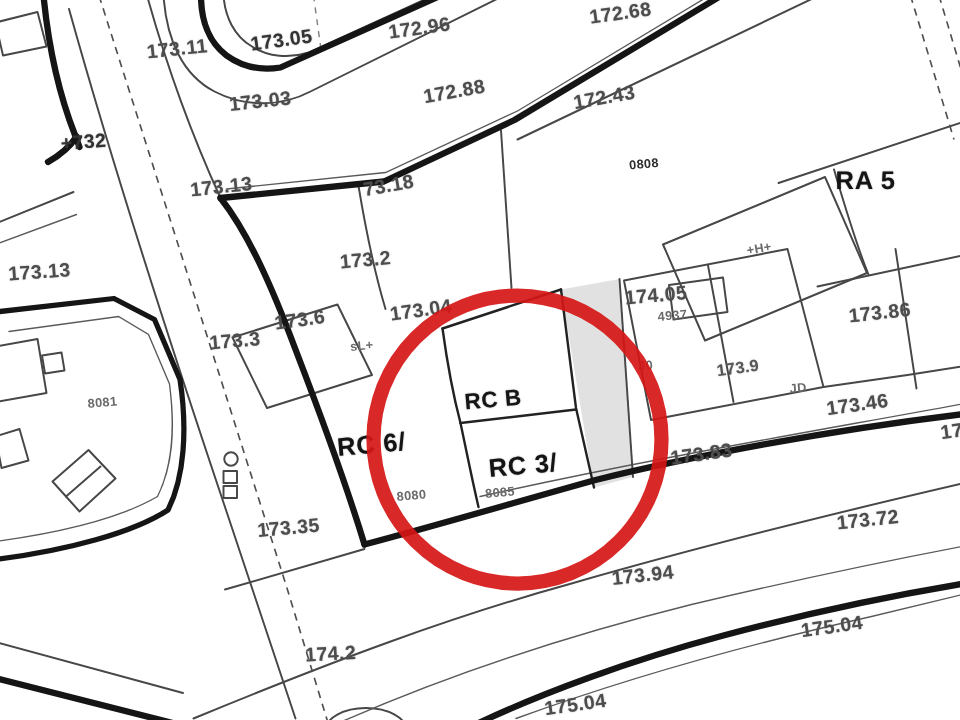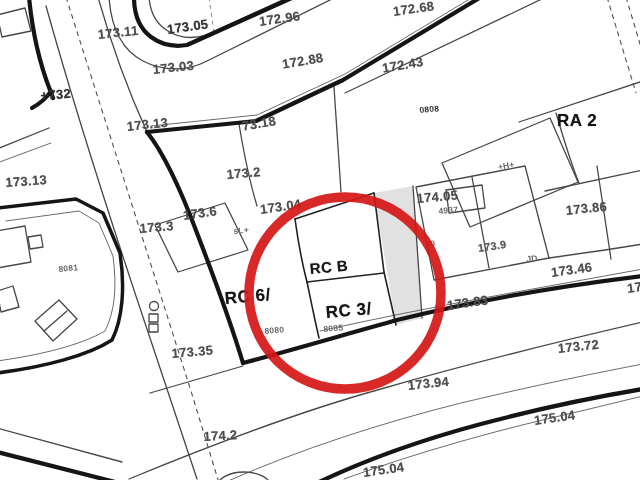--- a/index.html
+++ b/index.html
@@ -123,21 +123,21 @@
       <span class="lbl e" style="left: 97px; top: 27px; transform: rotate(-6deg);">173.11</span>
       <span class="lbl ed" style="left: 166px; top: 22px; transform: rotate(-8deg);">173.05</span>
       <span class="lbl e" style="left: 258px; top: 14px; transform: rotate(-8deg);">172.96</span>
       <span class="lbl e" style="left: 392px; top: 4px; transform: rotate(-8deg);">172.68</span>
       <span class="lbl e" style="left: 281px; top: 57px; transform: rotate(-10deg);">172.88</span>
       <span class="lbl e" style="left: 381px; top: 61px; transform: rotate(-10deg);">172.43</span>
       <span class="lbl e" style="left: 152px; top: 62px; transform: rotate(-6deg);">173.03</span>
       <span class="lbl ed" style="left: 40px; top: 88px; transform: rotate(-4deg);">+732</span>
       <span class="lbl e" style="left: 126px; top: 119px; transform: rotate(-6deg);">173.13</span>
       <span class="lbl e" style="left: 241px; top: 119px; transform: rotate(-10deg);">73.18</span>
-      <span class="lbl b" style="left: 557px; top: 111px;">RA 2</span>
+      <span class="lbl b" style="left: 557px; top: 111px;">RA 5</span>
       <span class="lbl e" style="left: 5px; top: 175px; transform: rotate(-4deg);">173.13</span>
       <span class="lbl e" style="left: 226px; top: 167px; transform: rotate(-5deg);">173.2</span>
       <span class="lbl e" style="left: 565px; top: 203px; transform: rotate(-6deg);">173.86</span>
       <span class="lbl e" style="left: 416px; top: 191px; transform: rotate(-5deg);">174.05</span>
       <span class="lbl t" style="left: 438px; top: 206px; transform: rotate(-5deg);">4937</span>
       <span class="lbl td" style="left: 419px; top: 105px; transform: rotate(-5deg);">0808</span>
       <span class="lbl t" style="left: 497px; top: 162px; transform: rotate(-10deg);">+H+</span>
       <span class="lbl e" style="left: 182px; top: 208px; transform: rotate(-8deg);">173.6</span>
       <span class="lbl e" style="left: 139px; top: 221px; transform: rotate(-5deg);">173.3</span>
       <span class="lbl t" style="left: 233px; top: 226px; transform: rotate(-5deg);">sL+</span>

